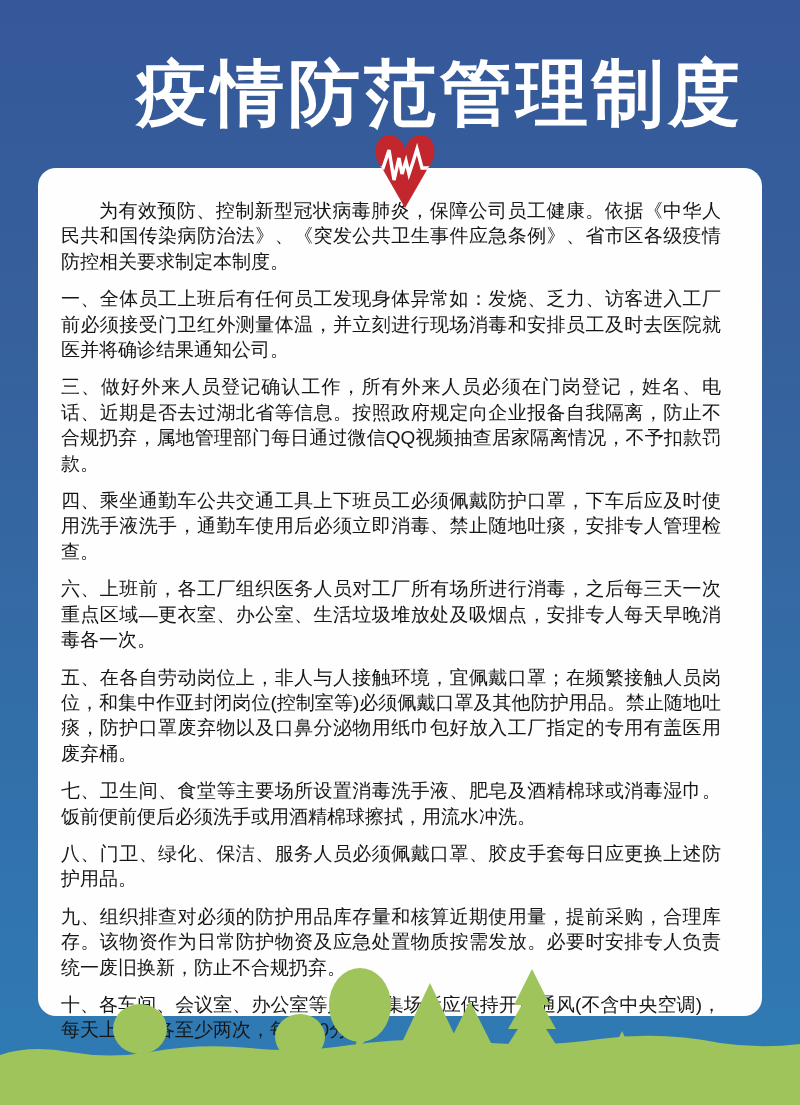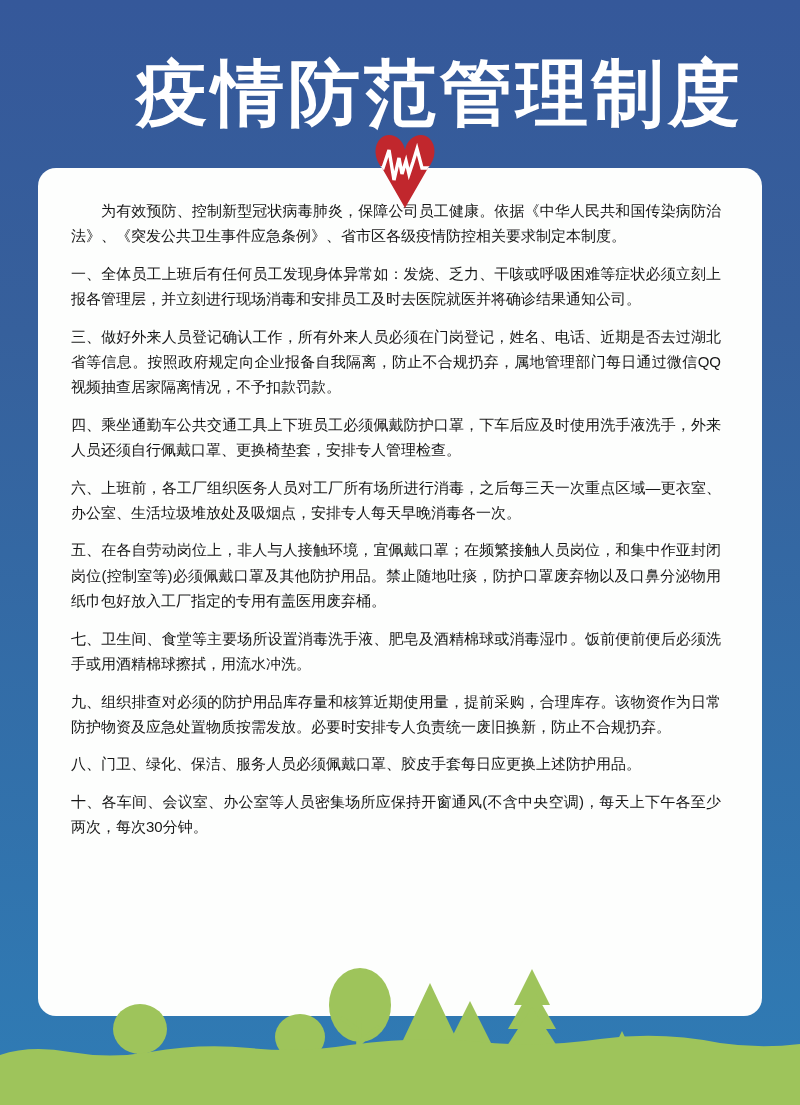--- a/index.html
+++ b/index.html
@@ -16,22 +16,22 @@
   }
   .card{
     position:absolute;left:38px;top:168px;width:724px;height:848px;
     background:#fdfefd;border-radius:18px;z-index:2;
   }
   .heart-wrap{
     position:absolute;left:373px;top:128px;width:64px;height:88px;z-index:3;
   }
   .content{
     position:absolute;left:0;top:0;width:716px;box-sizing:border-box;
-    padding:30px 33px 0 33px;
-    color:#161616;font-size:15px;line-height:25.4px;text-align:justify;
+    padding:30px 33px 0 23px;
+    color:#161616;font-size:19px;line-height:25.4px;text-align:justify;
   }
   .content p{margin:0 0 12px 0;}
   .content p.indent{text-indent:2em;}
   .landscape{
     position:absolute;left:0;bottom:0;width:800px;height:150px;z-index:4;
   }
 </style>
 </head>
 <body>
 
@@ -45,28 +45,28 @@
       </clipPath>
     </defs>
     <path d="M32 22 C30 9 16 3 8 10 C0 17 1 31 9 40 L32 80 L55 40 C63 31 64 17 56 10 C48 3 34 9 32 22 Z" fill="#c1272d"></path>
     <polyline clip-path="url(#heartClip)" points="0,40 10,40 16,22 21,52 26,30 29,46 33,33 36,46 40,34 44,21 49,40 64,40" fill="none" stroke="#ffffff" stroke-width="3.4"></polyline>
   </svg>
 </div>
 
 <div class="card">
   <div class="content">
     <p class="indent">为有效预防、控制新型冠状病毒肺炎，保障公司员工健康。依据《中华人民共和国传染病防治法》、《突发公共卫生事件应急条例》、省市区各级疫情防控相关要求制定本制度。</p>
-    <p>一、全体员工上班后有任何员工发现身体异常如：发烧、乏力、干咳或呼吸困难等症状必须立刻上报各管理层，并立刻进行现场消毒和安排员工及时去医院就医并将确诊结果通知公司。</p>
+    <p>一、全体员工上班后有任何员工发现身体异常如：发烧、乏力、访客进入工厂前必须接受门卫红外测量体温，并立刻进行现场消毒和安排员工及时去医院就医并将确诊结果通知公司。</p>
     <p>三、做好外来人员登记确认工作，所有外来人员必须在门岗登记，姓名、电话、近期是否去过湖北省等信息。按照政府规定向企业报备自我隔离，防止不合规扔弃，属地管理部门每日通过微信QQ视频抽查居家隔离情况，不予扣款罚款。</p>
-    <p>四、乘坐通勤车公共交通工具上下班员工必须佩戴防护口罩，下车后应及时使用洗手液洗手，外来人员还须自行佩戴口罩、更换椅垫套，安排专人管理检查。</p>
+    <p>四、乘坐通勤车公共交通工具上下班员工必须佩戴防护口罩，下车后应及时使用洗手液洗手，通勤车使用后必须立即消毒、禁止随地吐痰，安排专人管理检查。</p>
     <p>六、上班前，各工厂组织医务人员对工厂所有场所进行消毒，之后每三天一次重点区域—更衣室、办公室、生活垃圾堆放处及吸烟点，安排专人每天早晚消毒各一次。</p>
     <p>五、在各自劳动岗位上，非人与人接触环境，宜佩戴口罩；在频繁接触人员岗位，和集中作亚封闭岗位(控制室等)必须佩戴口罩及其他防护用品。禁止随地吐痰，防护口罩废弃物以及口鼻分泌物用纸巾包好放入工厂指定的专用有盖医用废弃桶。</p>
     <p>七、卫生间、食堂等主要场所设置消毒洗手液、肥皂及酒精棉球或消毒湿巾。饭前便前便后必须洗手或用酒精棉球擦拭，用流水冲洗。</p>
+    <p>八、门卫、绿化、保洁、服务人员必须佩戴口罩、胶皮手套每日应更换上述防护用品。</p>
     <p>九、组织排查对必须的防护用品库存量和核算近期使用量，提前采购，合理库存。该物资作为日常防护物资及应急处置物质按需发放。必要时安排专人负责统一废旧换新，防止不合规扔弃。</p>
-    <p>八、门卫、绿化、保洁、服务人员必须佩戴口罩、胶皮手套每日应更换上述防护用品。</p>
     <p>十、各车间、会议室、办公室等人员密集场所应保持开窗通风(不含中央空调)，每天上下午各至少两次，每次30分钟。</p>
   </div>
 </div>
 
 <div class="landscape">
   <svg width="800" height="150" viewBox="0 0 800 150" aria-hidden="true">
     <g fill="#9ec45b">
 
       <ellipse cx="140" cy="74" rx="27" ry="25"></ellipse>
       <rect x="137" y="90" width="6" height="22"></rect>

